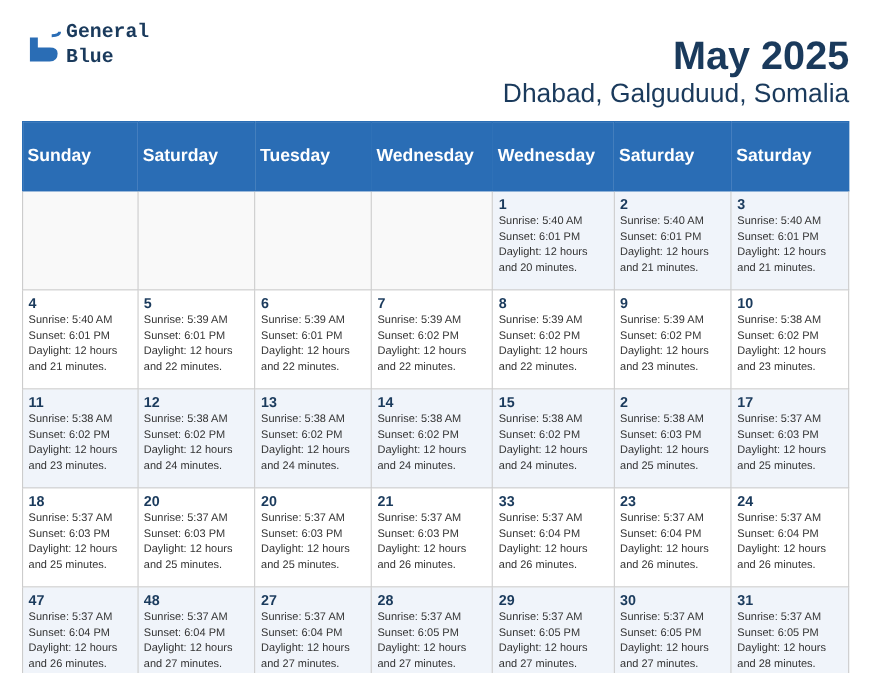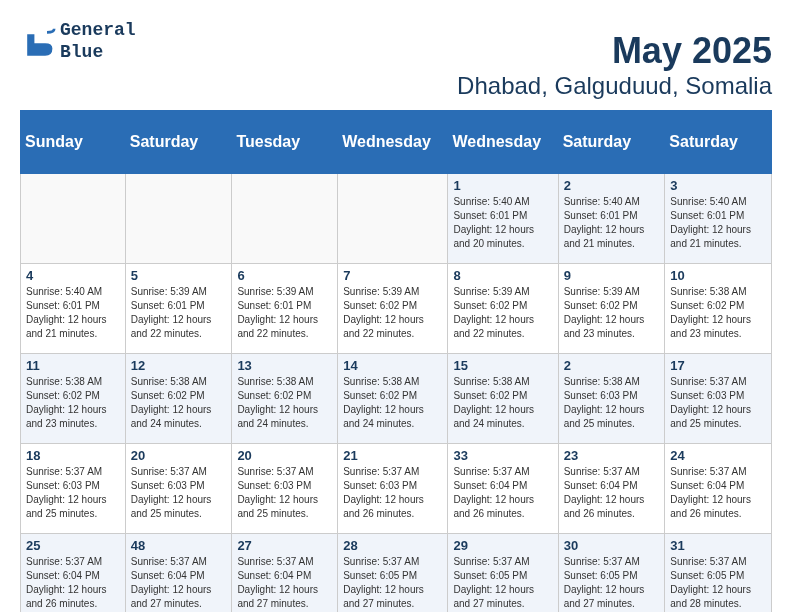--- a/index.html
+++ b/index.html
@@ -303,21 +303,21 @@
         <td>
           <span class="day-number">24</span>
           <div class="day-info" style="white-space: pre-line;">Sunrise: 5:37 AM
 Sunset: 6:04 PM
 Daylight: 12 hours
 and 26 minutes.</div>
         </td>
       </tr>
       <tr>
         <td>
-          <span class="day-number">25</span>
+          <span class="day-number">47</span>
           <div class="day-info" style="white-space: pre-line;">Sunrise: 5:37 AM
 Sunset: 6:04 PM
 Daylight: 12 hours
 and 26 minutes.</div>
         </td>
         <td>
           <span class="day-number">48</span>
           <div class="day-info" style="white-space: pre-line;">Sunrise: 5:37 AM
 Sunset: 6:04 PM
 Daylight: 12 hours

